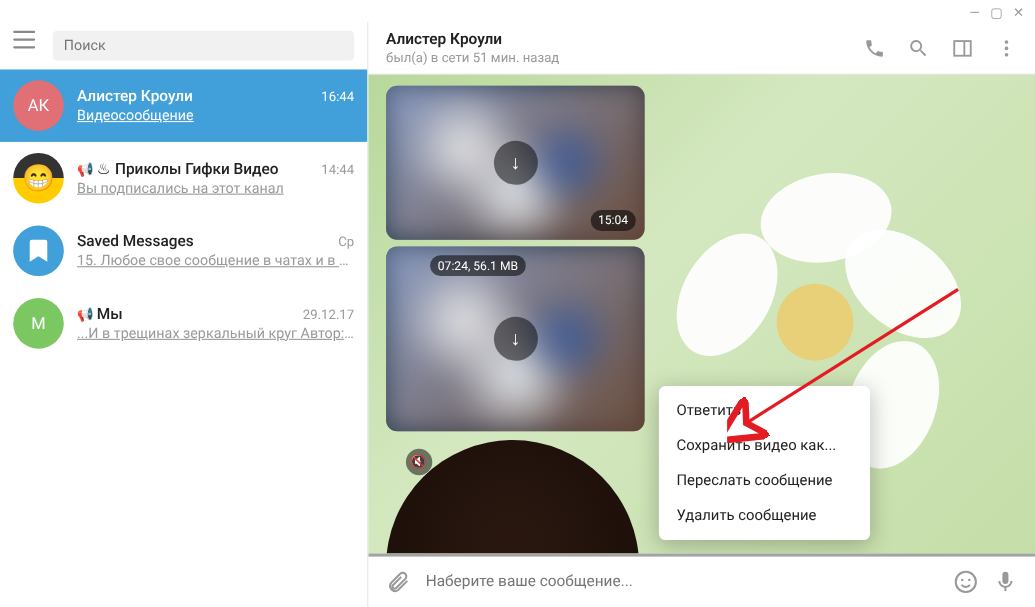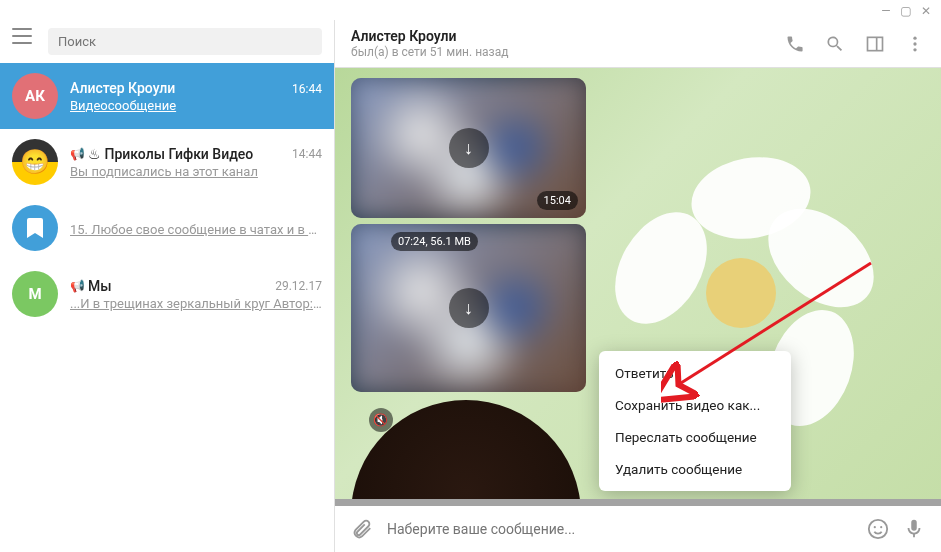--- a/index.html
+++ b/index.html
@@ -8,21 +8,21 @@
     .window-controls span { width: 14px; height: 14px; display: flex; align-items: center; justify-content: center; color: #999; font-size: 12px; cursor: pointer; }
     .app { display: flex; height: 100%; padding-top: 20px; }
     .sidebar { width: 335px; border-right: 1px solid #e0e0e0; display: flex; flex-direction: column; background: #fff; }
     .sidebar-top { display: flex; padding: 8px 12px; gap: 16px; }
     .menu-icon { width: 20px; height: 16px; display: flex; flex-direction: column; justify-content: space-between; cursor: pointer; }
     .menu-icon span { height: 2px; background: #888; border-radius: 1px; }
     .search-box { flex: 1; background: #f1f1f1; border-radius: 4px; padding: 6px 10px; font-size: 13px; color: #999; border: none; outline: none; }
     .chat-list { flex: 1; overflow-y: auto; }
     .chat-item { display: flex; padding: 10px 12px; gap: 12px; align-items: center; cursor: pointer; }
     .chat-item.active { background: #419fd9; color: #fff; }
-    .avatar { width: 46px; height: 46px; border-radius: 50%; display: flex; align-items: center; justify-content: center; font-size: 15px; font-weight: 700; flex-shrink: 0; color: #fff; }
+    .avatar { width: 46px; height: 46px; border-radius: 50%; display: flex; align-items: center; justify-content: center; font-size: 15px; font-weight: 400; flex-shrink: 0; color: #fff; }
     .chat-content { flex: 1; min-width: 0; }
     .chat-top { display: flex; justify-content: space-between; align-items: baseline; }
     .chat-name { font-size: 14px; font-weight: 500; display: flex; align-items: center; gap: 4px; }
     .chat-time { font-size: 12px; color: #999; }
     .chat-item.active .chat-time { color: #fff; }
     .chat-preview { font-size: 13px; white-space: nowrap; overflow: hidden; text-overflow: ellipsis; margin-top: 2px; text-decoration: underline; }
     .chat-item:not(.active) .chat-name { color: #222; }
     .chat-item:not(.active) .chat-preview { color: #999; }
     .chat-preview.link { color: #168acd; }
     .main { flex: 1; display: flex; flex-direction: column; position: relative; }
@@ -53,21 +53,21 @@
     .dl-btn { position: absolute; top: 50%; left: 50%; transform: translate(-50%,-50%); width: 40px; height: 40px; background: rgba(0,0,0,0.5); border-radius: 50%; display: flex; align-items: center; justify-content: center; color: #fff; font-size: 18px; cursor: pointer; }
     .badge { position: absolute; background: rgba(0,0,0,0.55); color: #fff; font-size: 11px; padding: 3px 7px; border-radius: 10px; }
     .time-badge { bottom: 8px; right: 8px; }
     .meta-badge { top: 8px; left: 8px; margin-left: 32px; }
     .round-video { width: 230px; height: 115px; position: relative; overflow: hidden; margin-top: 8px; }
     .round-inner { width: 230px; height: 230px; background: radial-gradient(circle at 50% 40%, #2a1810 0%, #1a0e08 80%); border-radius: 50%; }
     .mute-badge { position: absolute; top: 8px; left: 18px; background: rgba(0,0,0,0.5); width: 24px; height: 24px; border-radius: 50%; display:flex;align-items:center;justify-content:center;color:#fff;font-size:12px; }
     .context-menu { position: absolute; right: 150px; top: 283px; background: #fff; border-radius: 6px; box-shadow: 0 4px 20px rgba(0,0,0,0.25); padding: 6px 0; z-index: 50; width: 192px; }
     .ctx-item { padding: 8px 16px; font-size: 13.5px; color: #222; cursor: pointer; white-space: nowrap; }
     .arrow-annotation { position: absolute; right: 60px; top: 190px; z-index: 60; pointer-events: none; }
-    .compose { display: flex; align-items: center; padding: 12px 16px; background: #fff; border-top: 7px solid #a3a3a3; gap: 14px; }
+    .compose { display: flex; align-items: center; padding: 12px 16px; background: #fff; border-top: 3px solid #a3a3a3; gap: 14px; }
     .compose input { flex: 1; border: none; outline: none; font-size: 14px; color: #999; }
     .compose-icon { color: #999; cursor: pointer; }
     svg { display: block; }
     .speaker-icon { font-size: 12px; width:14px;display:inline-block; }
   </style>
 </head>
 <body>
 
 <div class="window-controls">
   <span>—</span>
@@ -117,20 +117,24 @@
         </div>
       </div>
 
       <div class="chat-item">
         <div class="avatar" style="background:#419fd9">
           <svg width="20" height="24" viewBox="0 0 20 24">
               <path fill="#fff" d="M4 2h12a2 2 0 0 1 2 2v18l-8-5-8 5V4a2 2 0 0 1 2-2z"></path>
             </svg>
         </div>
         <div class="chat-content">
+          <div class="chat-top">
+            <div class="chat-name">Saved Messages</div>
+            <div class="chat-time">Ср</div>
+          </div>
           <div class="chat-preview">15. Любое свое сообщение в чатах и в публ...</div>
         </div>
       </div>
 
       <div class="chat-item">
         <div class="avatar" style="background:#7bc862">М</div>
         <div class="chat-content">
           <div class="chat-top">
             <div class="chat-name">
               <span class="speaker-icon">📢</span>

